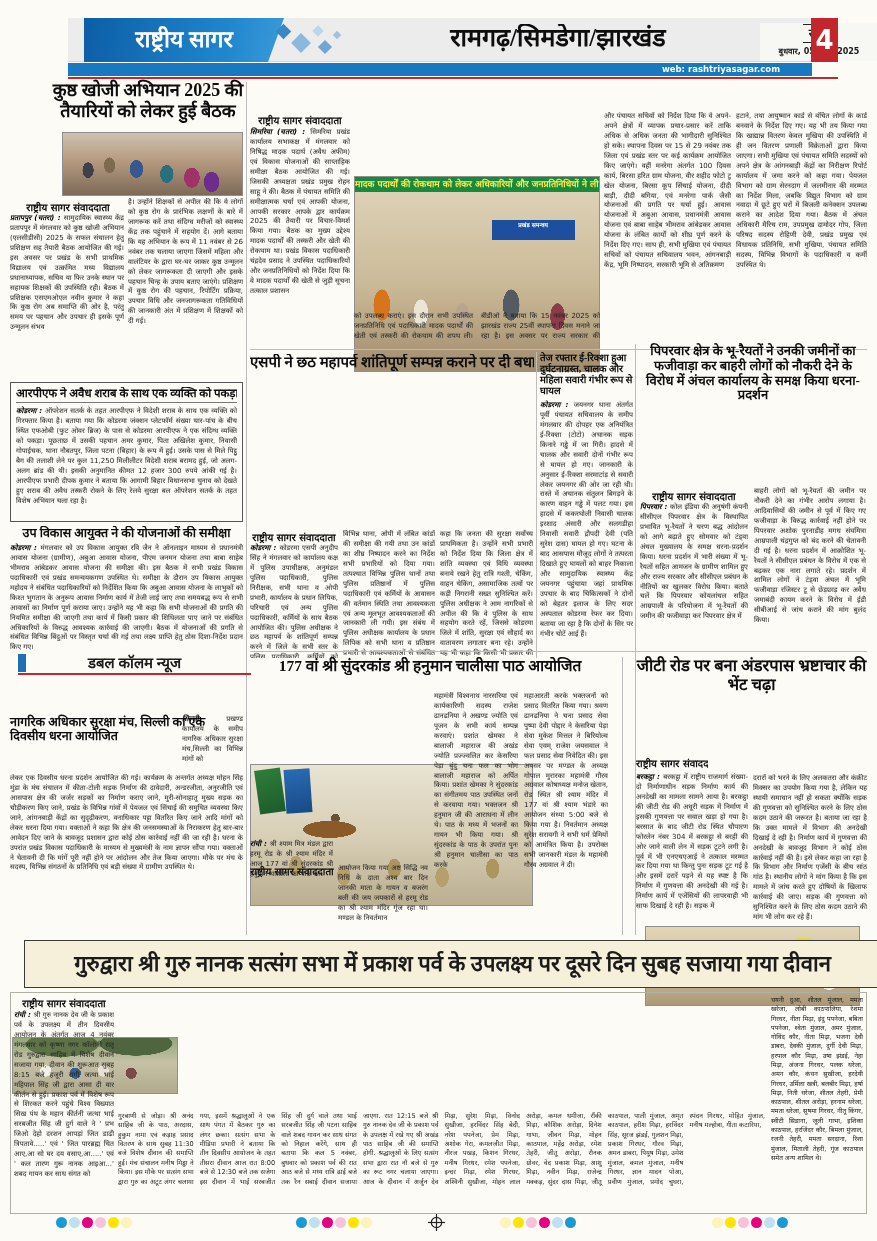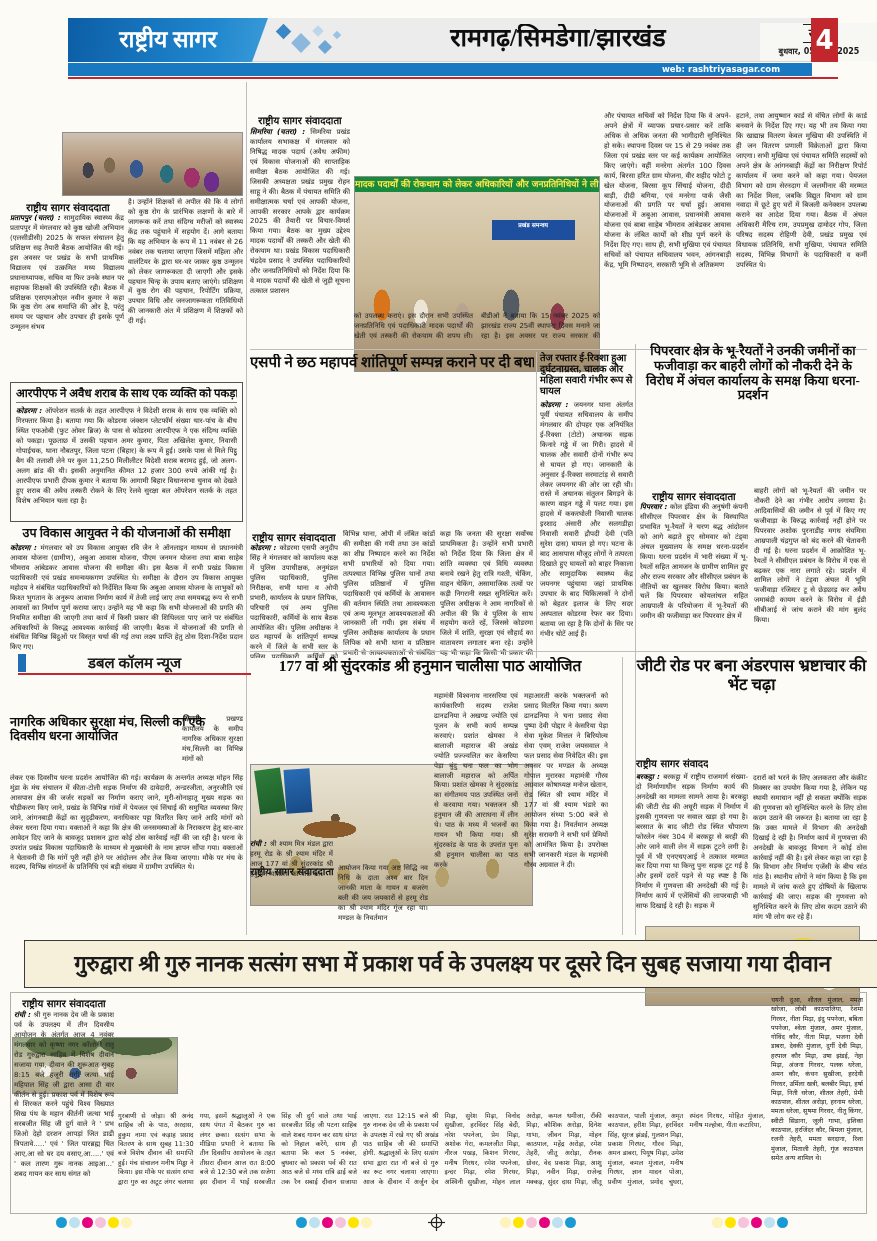--- a/index.html
+++ b/index.html
@@ -94,36 +94,37 @@
   .names{font-size:6.4px;line-height:1.45;text-align:justify;overflow:hidden;}
   .dotrow{display:flex;gap:2px;}
   .dot{width:11px;height:11px;border-radius:50%;display:inline-block;}
 </style>
 </head>
 <body>
 
 <div class="sheet">
 
   <div class="abs mast" style="left:68px;top:18px;width:770px;height:44px;">
-    <div class="abs brand" style="left:0;top:0;width:200px;height:44px;">राष्ट्रीय सागर</div>
+    <div class="abs brand" style="left:16px;top:0;width:200px;height:44px;">राष्ट्रीय सागर</div>
     <span class="diamond" style="left:210px;top:8px;width:11px;height:11px;background:#3b86c4;"></span>
     <span class="diamond" style="left:226px;top:18px;width:14px;height:14px;background:#8db8dd;"></span>
     <span class="diamond" style="left:246px;top:9px;width:8px;height:8px;background:#bcd7ec;"></span>
     <span class="diamond" style="left:252px;top:24px;width:10px;height:10px;background:#6ea6d4;"></span>
     <span class="diamond" style="left:266px;top:14px;width:6px;height:6px;background:#9cc3e2;"></span>
     <div class="abs hl nowrap" style="left:290px;top:6px;width:400px;font-size:25px;">रामगढ़/सिमडेगा/झारखंड</div>
     <div class="abs" style="left:692px;top:5px;width:118px;text-align:center;background:#f7f7f4;height:38px;">
       <span class="cityline">रांची</span>
       <div class="dateline">बुधवार, 05 नवंबर 2025</div>
     </div>
     <div class="abs pagebox" style="right:0;top:0;width:27px;height:44px;">4</div>
   </div>
   <div class="abs webstrip" style="left:68px;top:63px;width:744px;height:13px;">web: rashtriyasagar.com</div>
   <div class="abs redrule" style="left:68px;top:77px;width:770px;height:2px;"></div>
 
+  <div class="abs hl" style="left:50px;top:80px;width:196px;height:50px;font-size:18px;">कुष्ठ खोजी अभियान 2025 की तैयारियों को लेकर हुई बैठक</div>
   <div class="abs photo ph-meeting" style="left:62px;top:132px;width:181px;height:64px;"></div>
   <div class="abs byl" style="left:10px;top:200px;width:116px;">राष्ट्रीय सागर संवाददाता</div>
   <div class="abs bt" style="left:10px;top:213px;width:114px;height:133px;"><b>प्रतापपुर (चतरा) : </b><span>सामुदायिक स्वास्थ्य केंद्र प्रतापपुर में मंगलवार को कुष्ठ खोजी अभियान (एलसीडीसी) 2025 के सफल संचालन हेतु प्रशिक्षण सह तैयारी बैठक आयोजित की गई। इस अवसर पर प्रखंड के सभी प्राथमिक विद्यालय एवं उत्क्रमित मध्य विद्यालय प्रधानाध्यापक, सचिव या फिर उनके स्थान पर सहायक शिक्षकों की उपस्थिति रही। बैठक में प्रशिक्षक एसएमओएल नवीन कुमार ने कहा कि कुष्ठ रोग अब समाप्ति की ओर है, परंतु समय पर पहचान और उपचार ही इसके पूर्ण उन्मूलन संभव</span></div>
   <div class="abs bt" style="left:128px;top:198px;width:115px;height:148px;">है। उन्होंने शिक्षकों से अपील की कि वे लोगों को कुष्ठ रोग के प्रारंभिक लक्षणों के बारे में जागरूक करें तथा संदिग्ध मरीजों को स्वास्थ्य केंद्र तक पहुंचाने में सहयोग दें। आगे बताया कि यह अभियान के रूप में 11 नवंबर से 26 नवंबर तक चलाया जाएगा जिसमें महिला और वालंटियर के द्वारा घर-घर जाकर कुष्ठ उन्मूलन को लेकर जागरूकता दी जाएगी और इसके पहचान चिन्ह के उपाय बताए जाएंगे। प्रशिक्षण में कुष्ठ रोग की पहचान, रिपोर्टिंग प्रक्रिया, उपचार विधि और जनजागरूकता गतिविधियों की जानकारी अंत में प्रशिक्षण में शिक्षकों को दी गई।</div>
 
   <div class="abs vrule" style="left:246px;top:82px;height:853px;"></div>
 
   <div class="abs byl" style="left:250px;top:113px;width:100px;">राष्ट्रीय सागर संवाददाता</div>
   <div class="abs bt" style="left:250px;top:127px;width:100px;height:220px;"><b>सिमरिया (चतरा) : </b><span>सिमरिया प्रखंड कार्यालय सभाकक्ष में मंगलवार को निषिद्ध मादक पदार्थ (अवैध अफीम) एवं विकास योजनाओं की साप्ताहिक समीक्षा बैठक आयोजित की गई। जिसकी अध्यक्षता प्रखंड प्रमुख रोहन साहू ने की। बैठक में पंचायत समिति की समीक्षात्मक चर्चा एवं आपकी योजना, आपकी सरकार आपके द्वार कार्यक्रम 2025 की तैयारी पर विचार-विमर्श किया गया। बैठक का मुख्य उद्देश्य मादक पदार्थों की तस्करी और खेती की रोकथाम था। प्रखंड विकास पदाधिकारी चंद्रदेव प्रसाद ने उपस्थित पदाधिकारियों और जनप्रतिनिधियों को निर्देश दिया कि वे मादक पदार्थों की खेती से जुड़ी सूचना तत्काल प्रशासन</span></div>
   <div class="abs photo ph-oath" style="left:354px;top:112px;width:246px;height:196px;">

